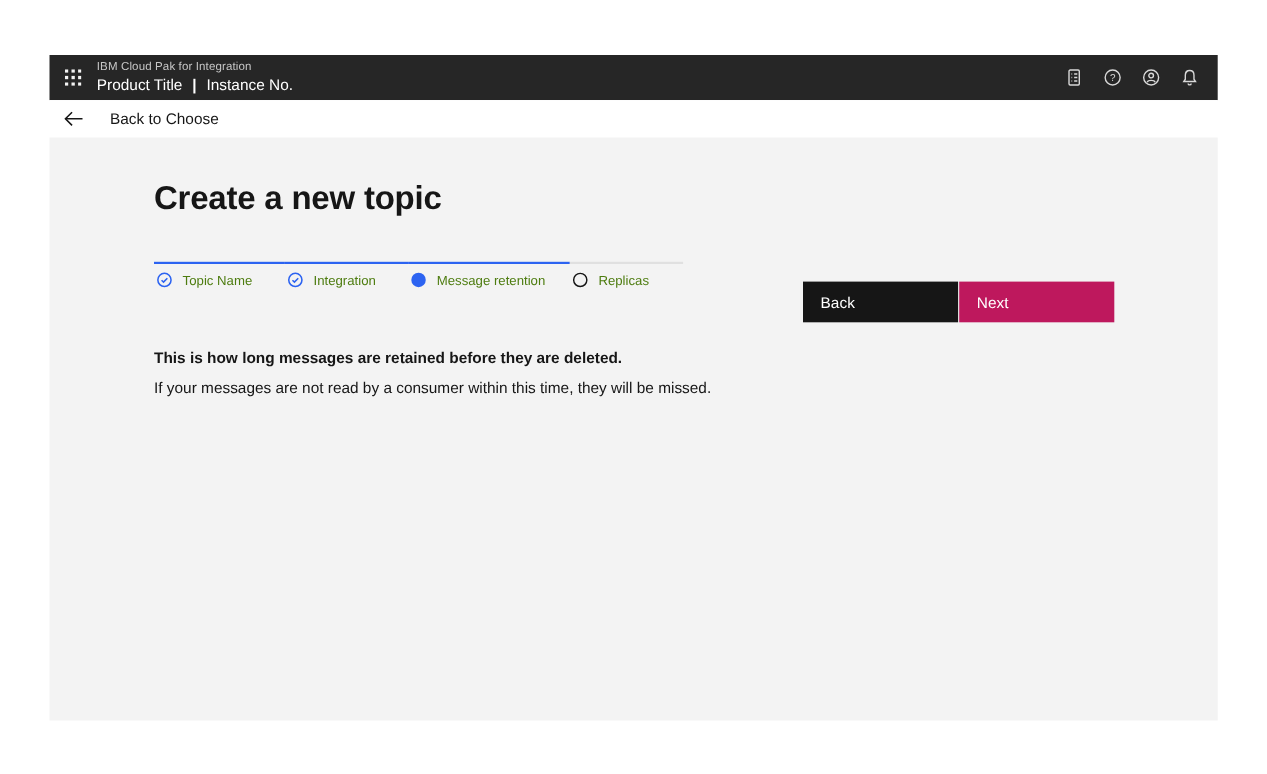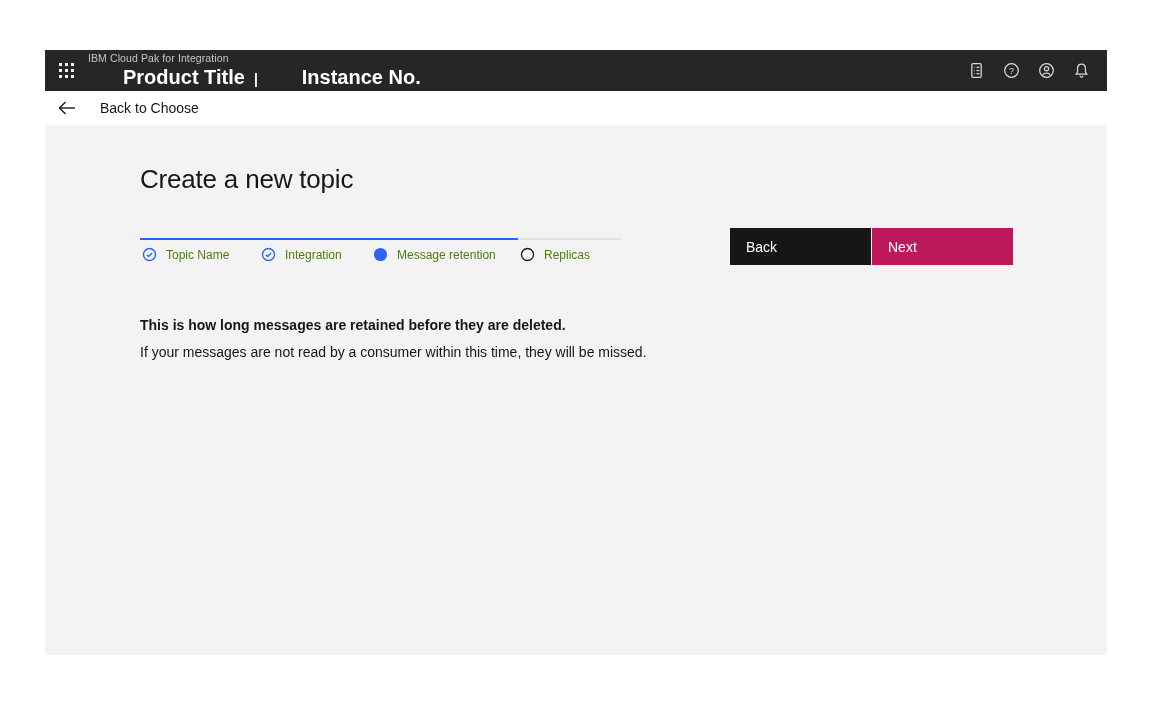--- a/index.html
+++ b/index.html
@@ -16,21 +16,21 @@
     position: absolute; left: 45px; top: 50px; width: 1062px; height: 41px;
     background: #262626; display: flex; align-items: center;
   }
   .switcher-btn {
     width: 43px; height: 41px; display: flex; align-items: center; justify-content: center;
     background: transparent; border: none; cursor: pointer;
   }
   .brand { display: flex; flex-direction: column; justify-content: flex-end; line-height: 1.15; }
   .brand-eyebrow { font-size: 10.5px; color: #c6c6c6; letter-spacing: 0.1px; }
   .brand-title-row { display: flex; align-items: baseline; margin-top: 2px; }
-  .brand-title, .brand-instance { font-size: 20px; font-weight: bold; color: #ffffff; margin-left: 35px; }
+  .brand-title, .brand-instance { font-size: 14px; font-weight: normal; color: #ffffff; }
   .brand-divider { font-size: 14px; font-weight: bold; color: #ffffff; margin: 0 9px; }
   .topbar-actions {
     margin-left: auto; display: flex; align-items: center; height: 100%; padding-right: 8px;
   }
   .icon-btn {
     width: 35px; height: 41px; display: flex; align-items: center; justify-content: center;
     background: transparent; border: none; cursor: pointer; color: #d8d8d8;
   }
 
   
@@ -45,36 +45,36 @@
   }
   .back-link .back-label { padding-left: 12px; }
 
   
   .panel {
     position: absolute; left: 45px; top: 125px; width: 1062px; height: 530px;
     background: #f3f3f3;
   }
   .wizard-title {
     position: absolute; left: 95px; top: 39px;
-    font-size: 26px; font-weight: 400; color: #161616; letter-spacing: -0.2px;
+    font-size: 30px; font-weight: 700; color: #161616; letter-spacing: -0.2px;
   }
 
   
   .progress { position: absolute; left: 95px; top: 113px; display: flex; list-style: none; }
   .progress-step { border-top: 2px solid #2c63f1; padding-top: 7px; }
   .progress-step.incomplete-line { border-top-color: #e0e0e0; }
   .progress-step:nth-child(1) { width: 119px; }
   .progress-step:nth-child(2) { width: 112px; }
   .progress-step:nth-child(3) { width: 147px; }
   .progress-step:nth-child(4) { width: 103px; }
   .step-inner { display: flex; align-items: center; gap: 9px; padding-left: 2px; cursor: pointer; }
   .step-label { font-size: 12px; color: #4d7c0f; white-space: nowrap; }
 
   
-  .wizard-buttons { position: absolute; left: 685px; top: 103px; display: flex; gap: 1px; }
+  .wizard-buttons { position: absolute; left: 685px; top: 131px; display: flex; gap: 1px; }
   .btn {
     width: 141px; height: 37px; border: none; cursor: pointer;
     font-family: inherit; font-size: 14px; color: #ffffff;
     text-align: left; padding-left: 16px;
   }
   .btn-back { background: #161616; }
   .btn-next { background: #be185d; }
 
   
   .section-heading {

